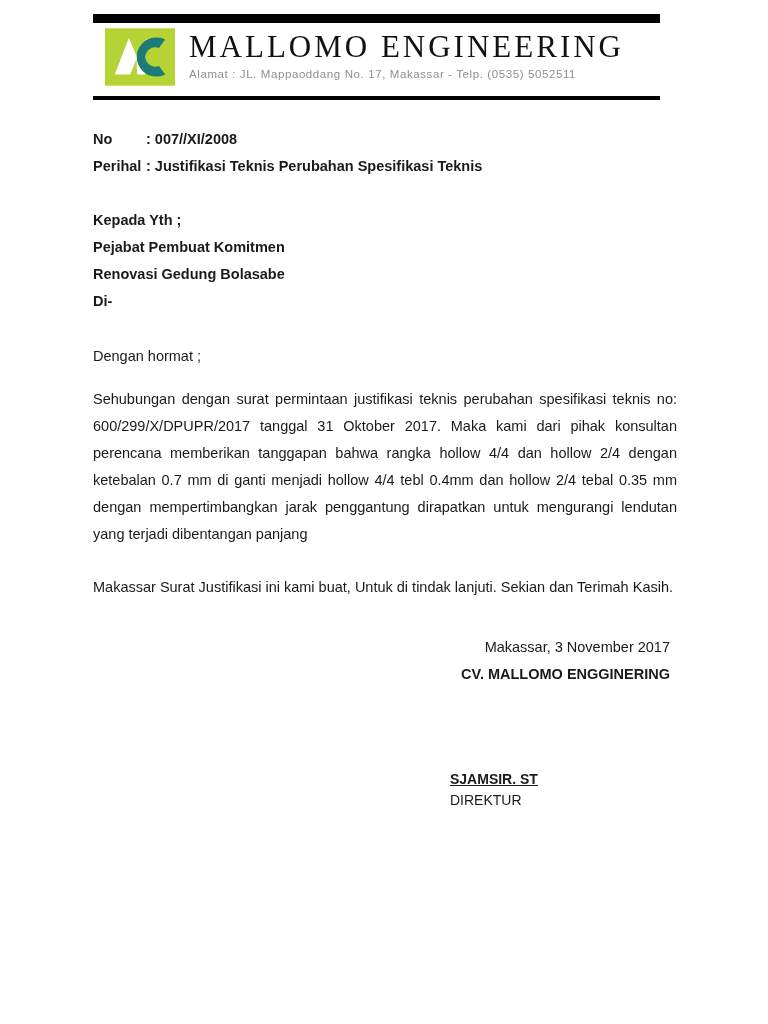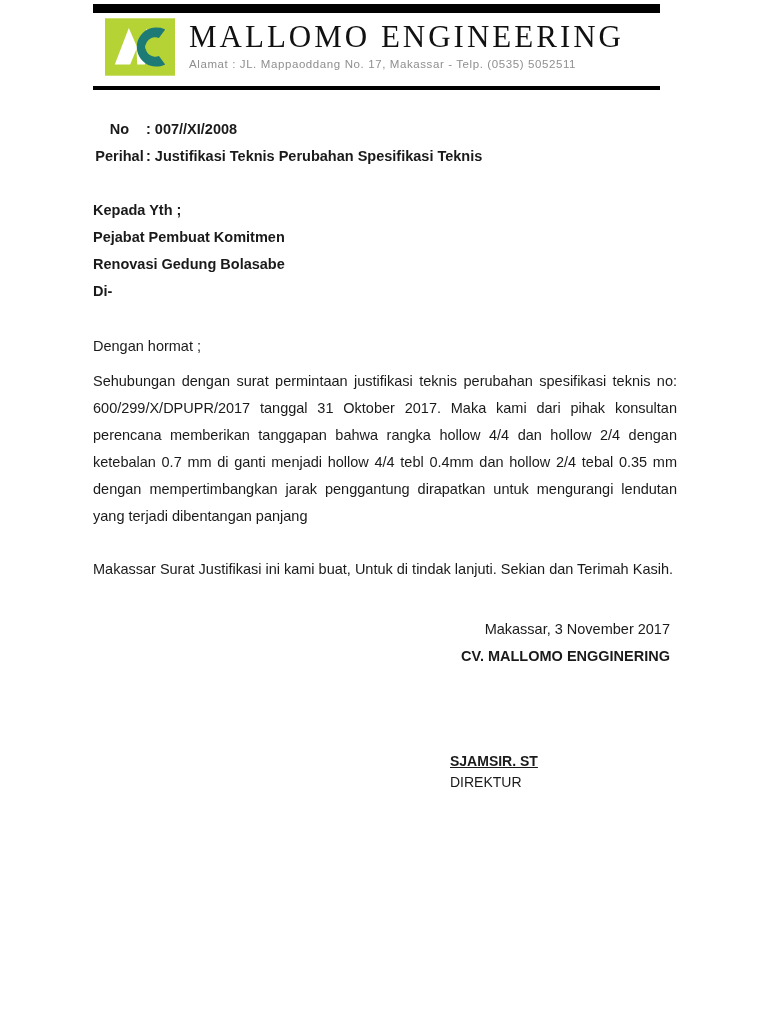--- a/index.html
+++ b/index.html
@@ -12,21 +12,21 @@
     width: 768px;
     height: 1024px;
     background: #ffffff;
     font-family: "Liberation Sans", sans-serif;
     color: #1a1a1a;
     overflow: hidden;
   }
   .content {
     position: absolute;
     left: 93px;
-    top: 4px;
+    top: 14px;
     width: 584px;
   }
 
   
   .letterhead { width: 567px; }
   .top-bar {
     width: 567px;
     height: 9px;
     background: #000000;
     margin-bottom: 5px;
@@ -65,32 +65,31 @@
     background: #000000;
     margin-top: 10px;
   }
 
   
   .letter-body { margin-top: 26px; }
   .line { line-height: 27px; font-size: 14.5px; }
   .meta-line {
     display: flex;
     font-weight: bold;
-    text-align: center;
   }
   .meta-label { width: 53px; flex: 0 0 auto; }
   .bold { font-weight: bold; }
 
   .recipient-block { margin-top: 27px; }
   .indent { padding-left: 22px; }
 
   .greeting { margin-top: 28px; }
 
   .paragraph {
-    margin-top: 8px;
+    margin-top: 16px;
     font-size: 14.5px;
     line-height: 27px;
     text-align: justify;
   }
 
   .closing {
     margin-top: 26px;
     font-size: 14.5px;
     line-height: 27px;
   }

